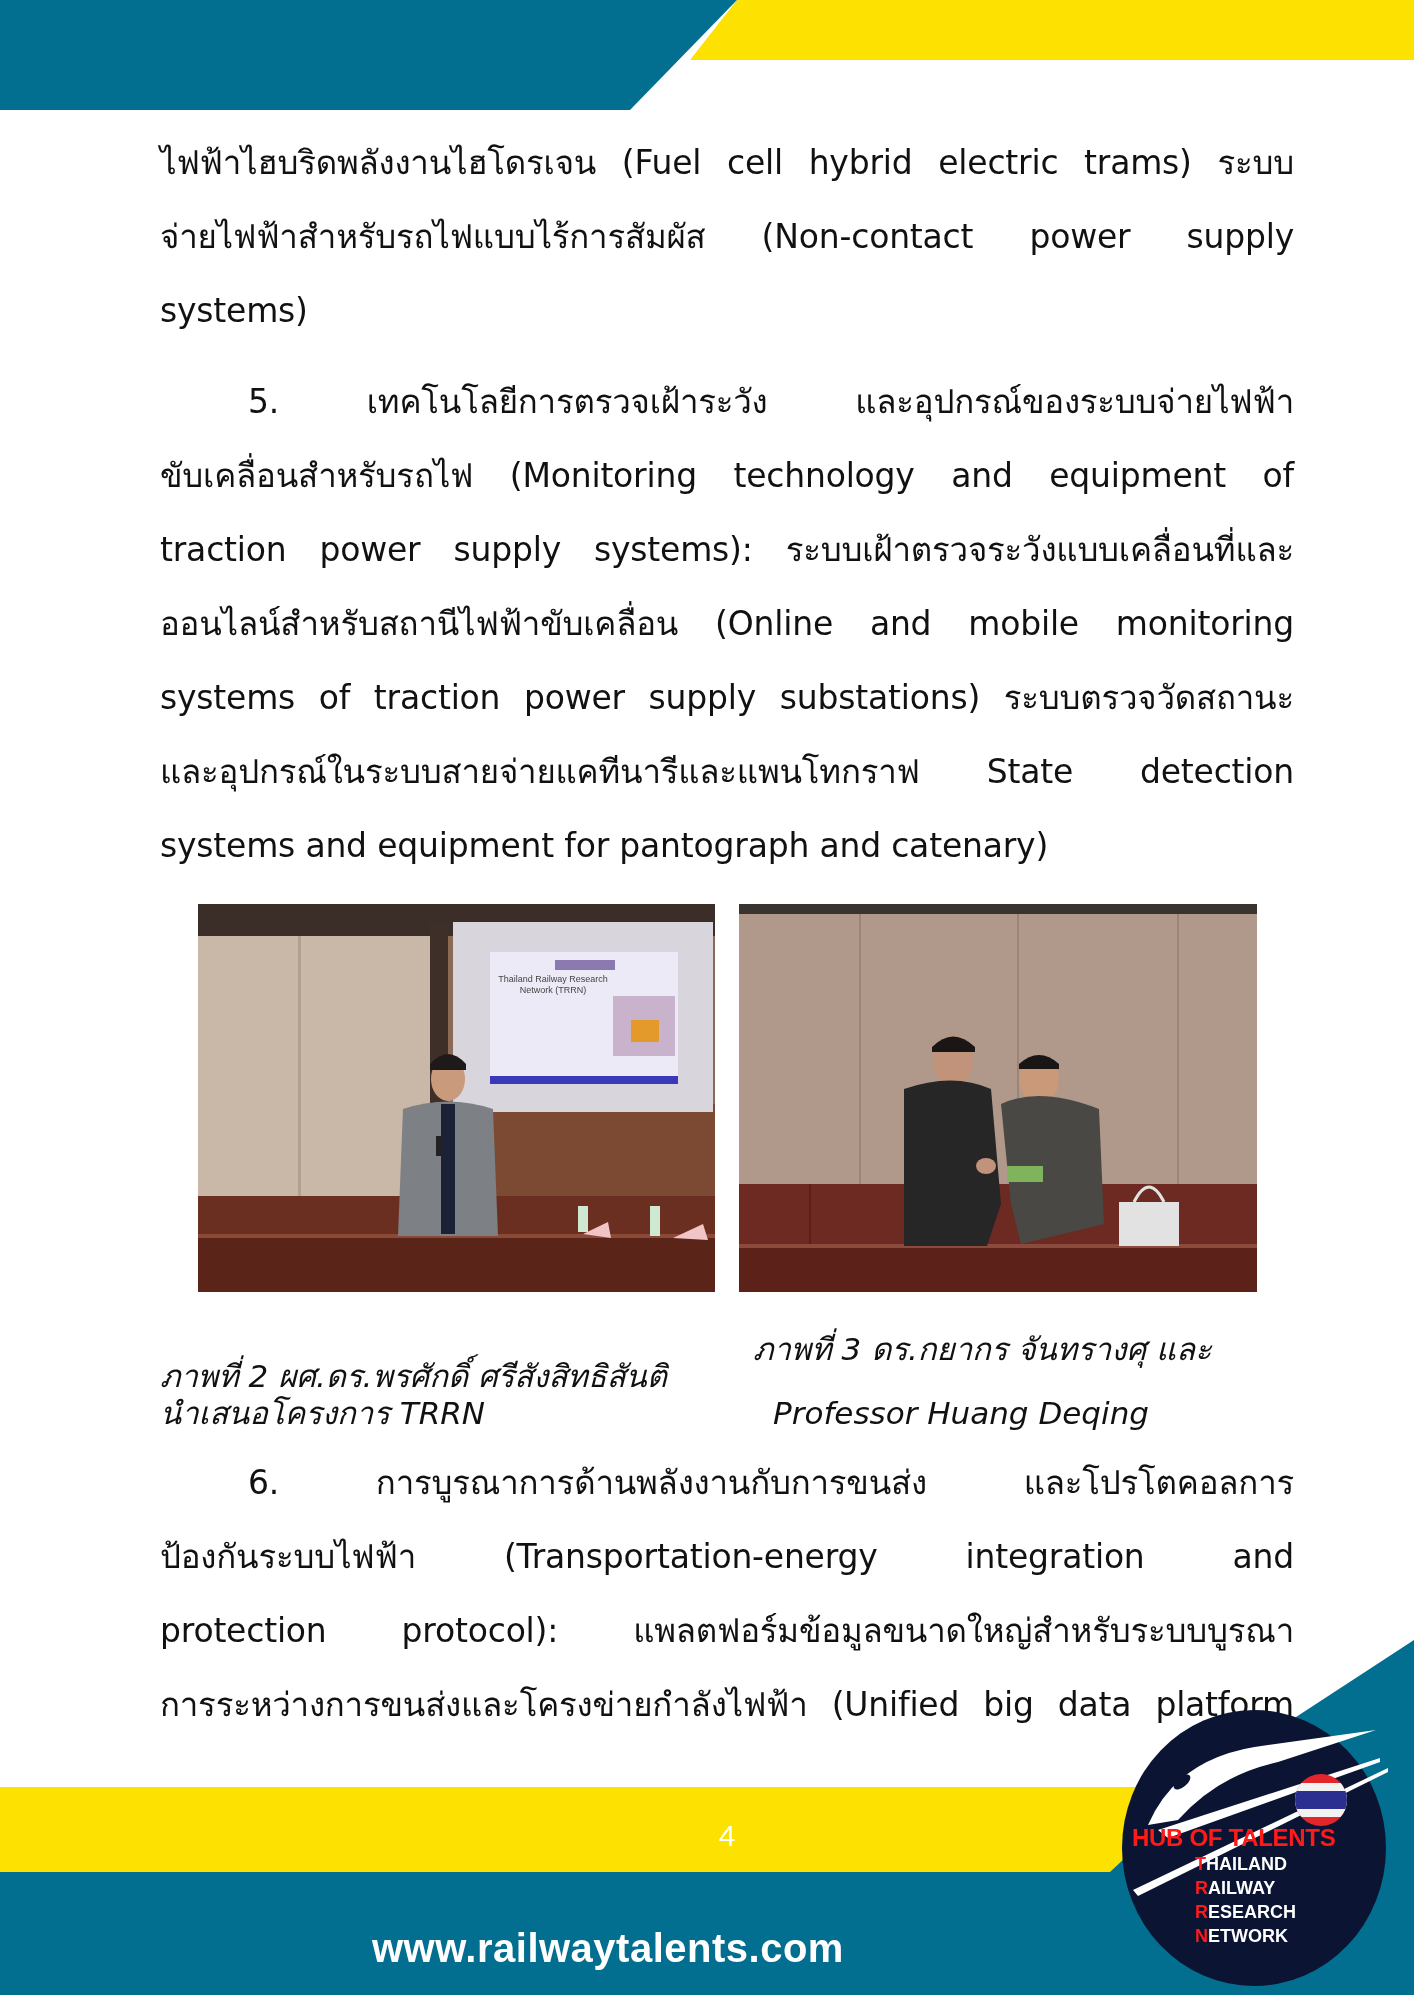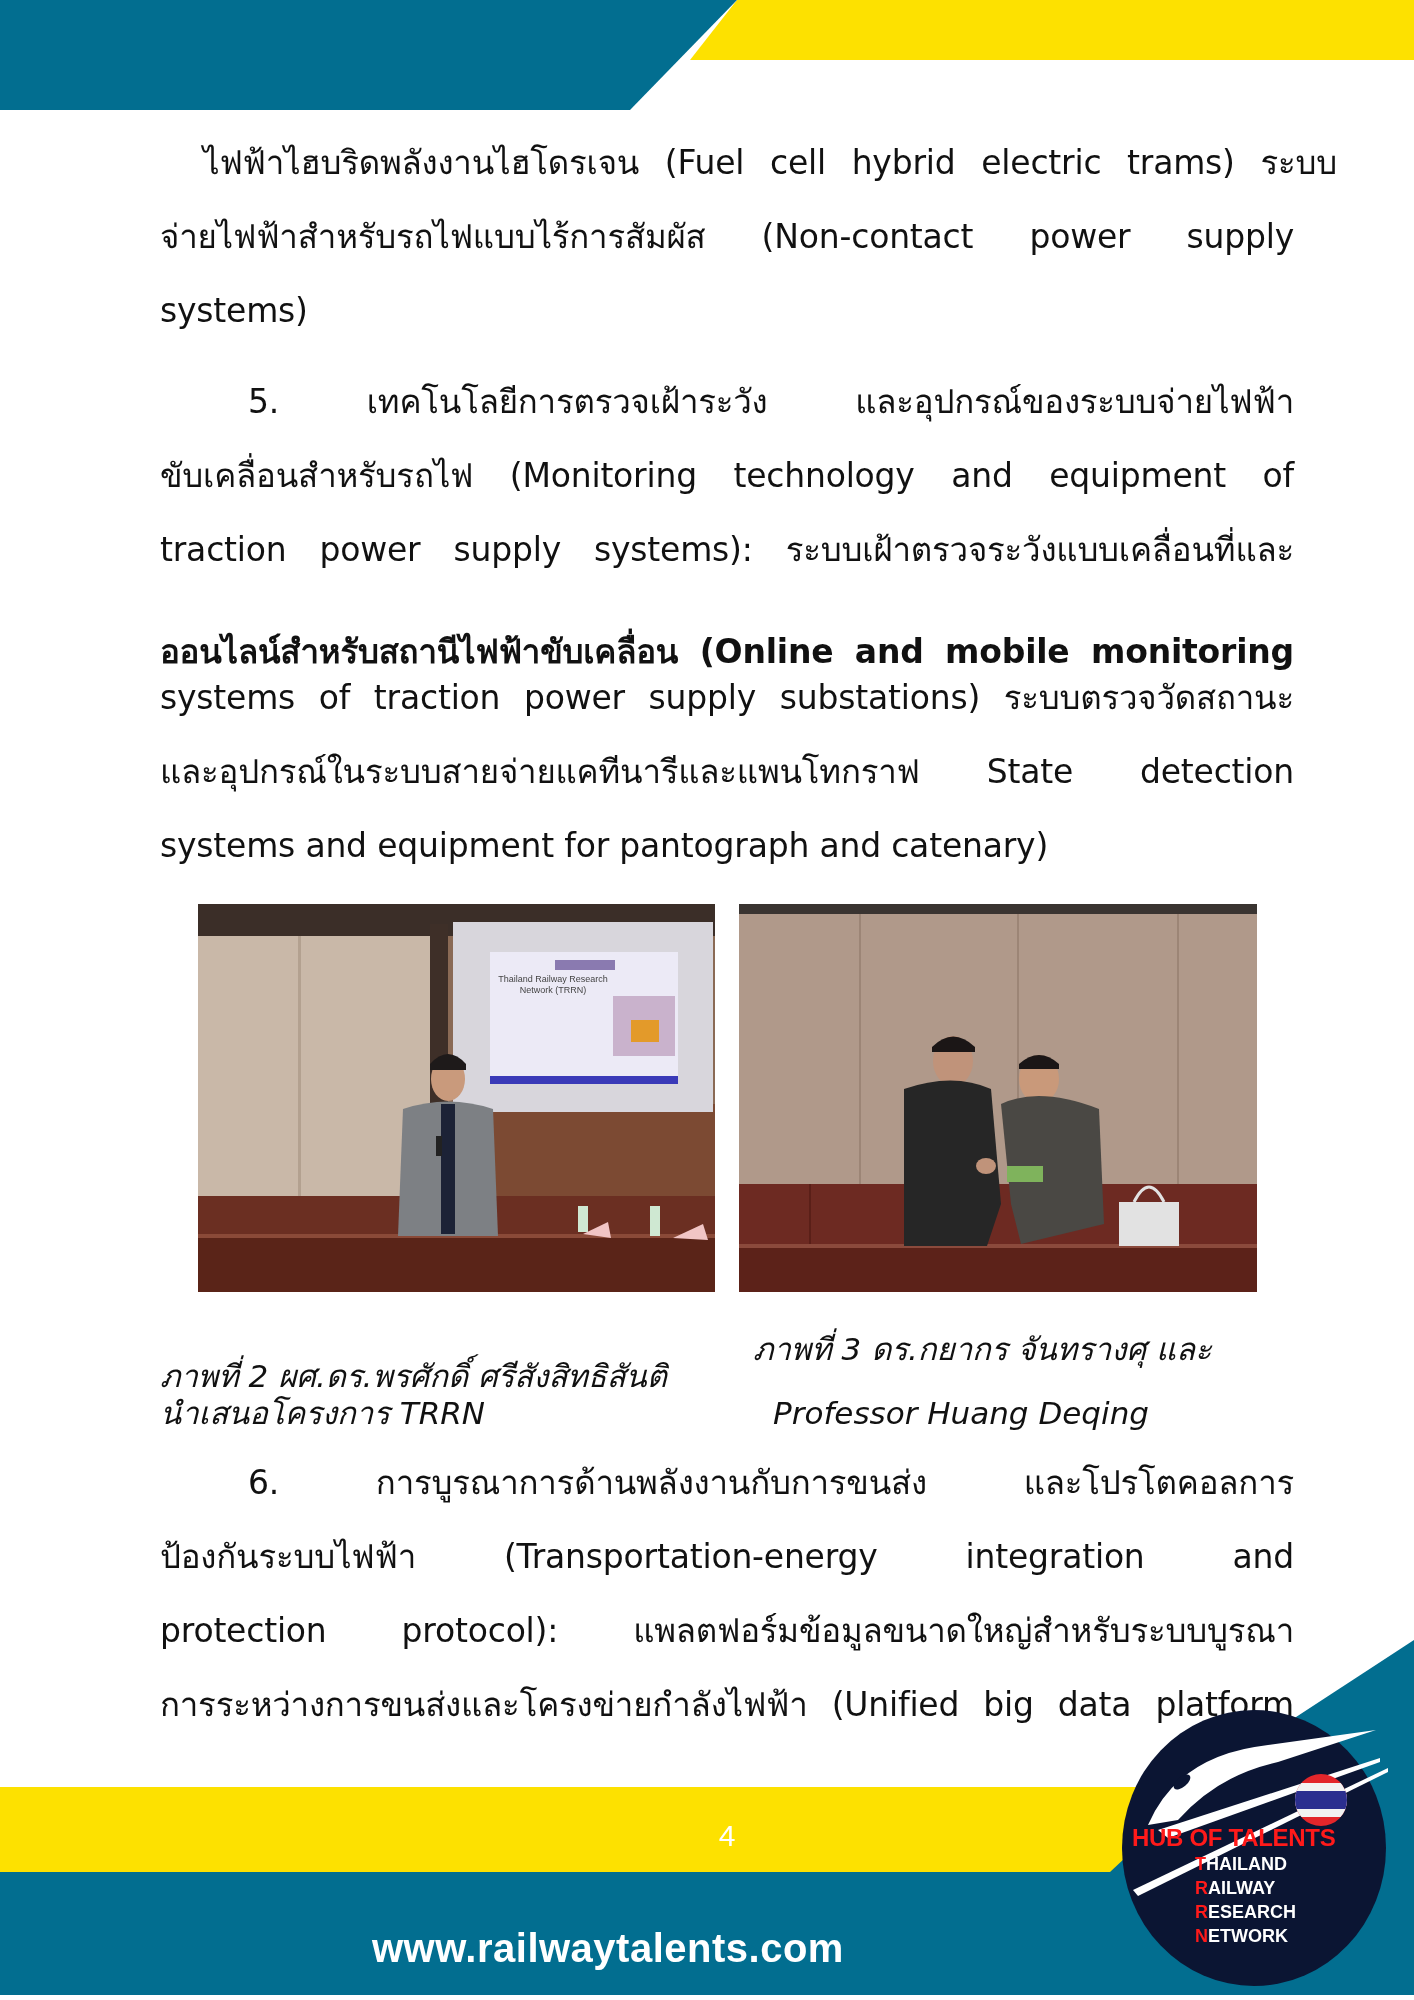--- a/index.html
+++ b/index.html
@@ -49,30 +49,30 @@
 </style>
 </head>
 <body>
 
 <svg class="abs" id="top-teal" viewBox="0 0 1414 112" width="1414" height="112">
   <polygon points="737,0 1414,0 1414,60 690,60" fill="#FDE100"></polygon>
   <polygon points="0,0 737,0 630,110 0,110" fill="#026E90"></polygon>
 </svg>
 
 <div>
-  <div class="line justify" style="top:143px;margin-left:43px;">ไฟฟ้าไฮบริดพลังงานไฮโดรเจน (Fuel cell hybrid electric trams) ระบบ</div>
+  <div class="line justify" style="top:143px;">ไฟฟ้าไฮบริดพลังงานไฮโดรเจน (Fuel cell hybrid electric trams) ระบบ</div>
   <div class="line justify" style="top:217px;">จ่ายไฟฟ้าสำหรับรถไฟแบบไร้การสัมผัส (Non-contact power supply</div>
   <div class="line" style="top:291px;">systems)</div>
 </div>
 
 <div>
   <div class="line justify indent" style="top:382px;">5. เทคโนโลยีการตรวจเฝ้าระวัง และอุปกรณ์ของระบบจ่ายไฟฟ้า</div>
   <div class="line justify" style="top:456px;">ขับเคลื่อนสำหรับรถไฟ (Monitoring technology and equipment of</div>
   <div class="line justify" style="top:530px;">traction power supply systems): ระบบเฝ้าตรวจระวังแบบเคลื่อนที่และ</div>
-  <div class="line justify" style="top:632px;font-weight:bold;">ออนไลน์สำหรับสถานีไฟฟ้าขับเคลื่อน (Online and mobile monitoring</div>
+  <div class="line justify" style="top:604px;">ออนไลน์สำหรับสถานีไฟฟ้าขับเคลื่อน (Online and mobile monitoring</div>
   <div class="line justify" style="top:678px;">systems of traction power supply substations) ระบบตรวจวัดสถานะ</div>
   <div class="line justify" style="top:752px;">และอุปกรณ์ในระบบสายจ่ายแคทีนารีและแพนโทกราฟ State detection</div>
   <div class="line" style="top:826px;">systems and equipment for pantograph and catenary)</div>
 </div>
 
 <div class="photo" style="left:198px; top:904px; width:517px; height:388px;">
   <svg width="517" height="388" viewBox="0 0 517 388">
 
     <rect x="0" y="0" width="517" height="388" fill="#8a6a55"></rect>
     <rect x="0" y="0" width="517" height="32" fill="#3b2e28"></rect>

